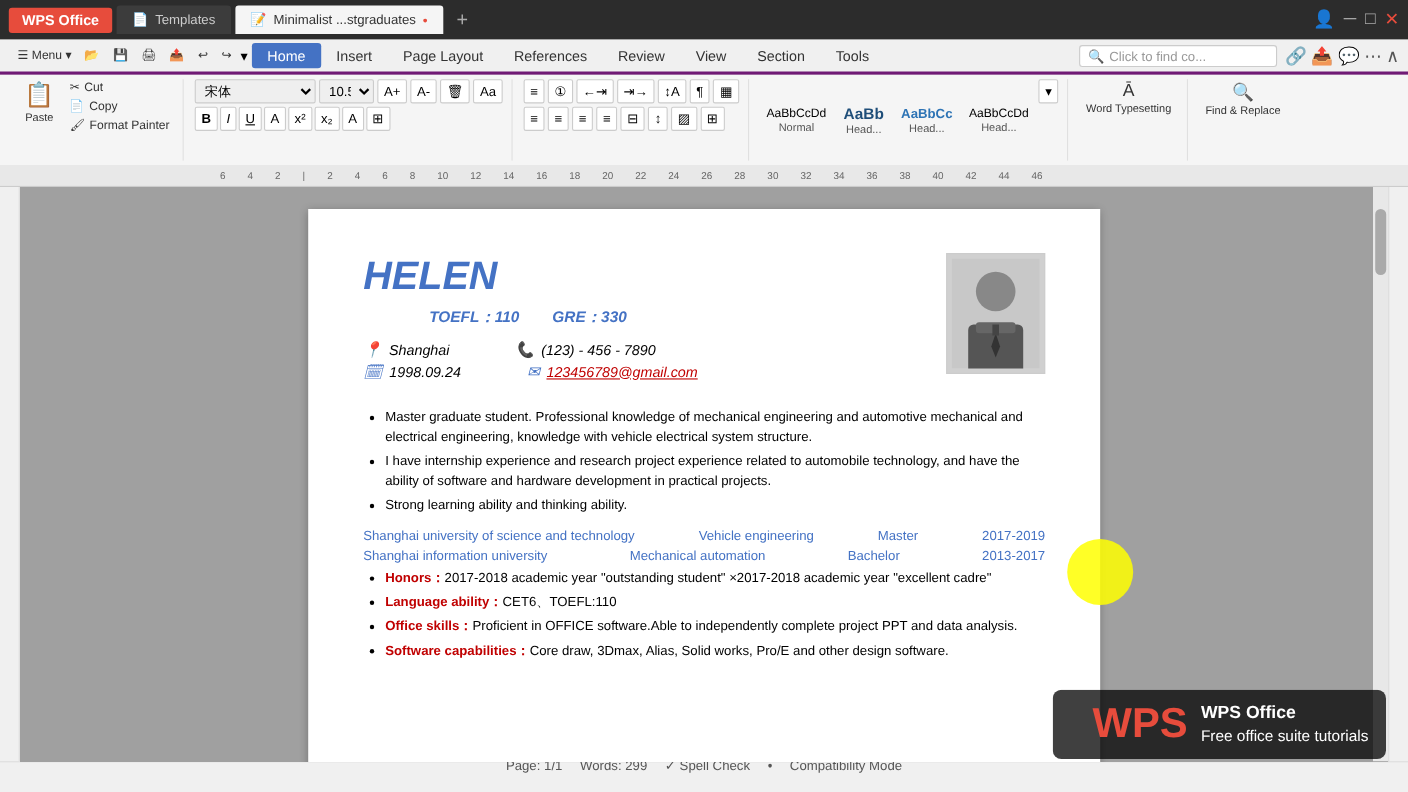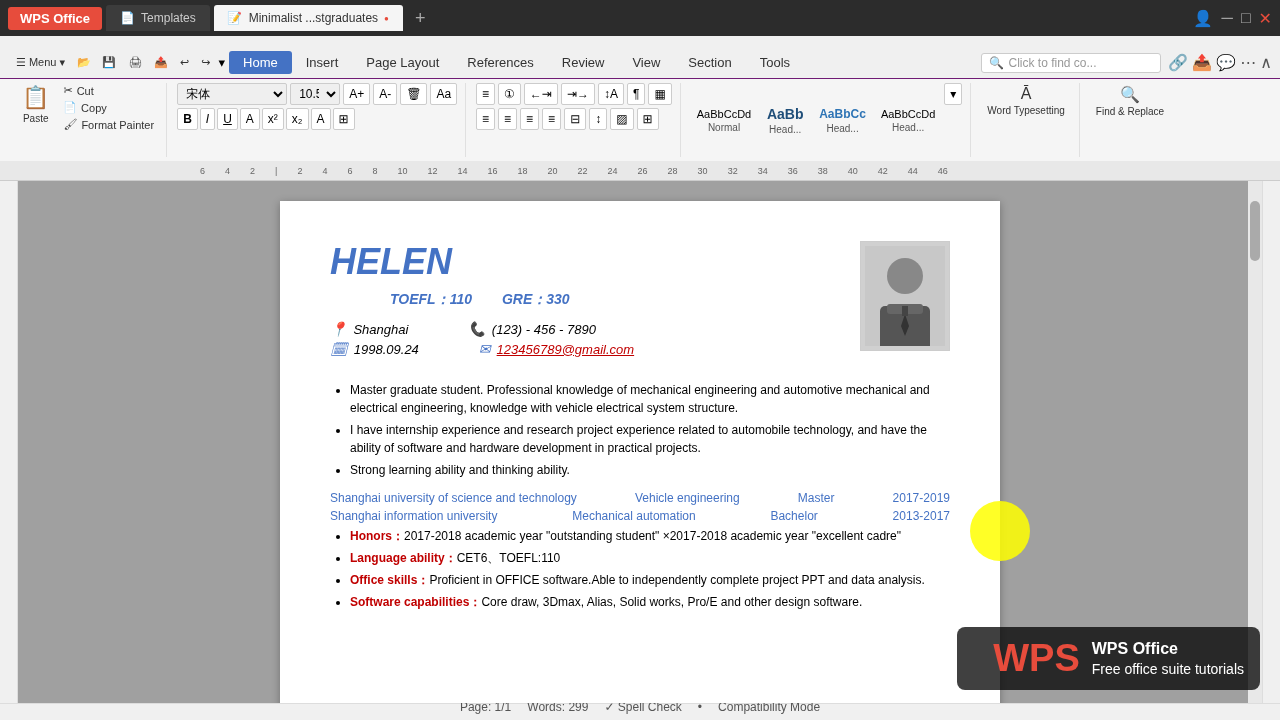--- a/index.html
+++ b/index.html
@@ -39,23 +39,22 @@
     }
     .tab.active { background: #f5f5f5; color: #333; }
     .tab-add { background: transparent; color: #aaa; border: none; font-size: 18px; cursor: pointer; padding: 0 8px; }
     .title-bar-right { display: flex; align-items: center; gap: 8px; }
     .title-icon { color: #aaa; font-size: 16px; cursor: pointer; }
     .ribbon-tabs {
       display: flex;
       align-items: center;
       padding: 0 8px;
       background: #f0f0f0;
-      border-bottom: 1px solid #701a75;
+      border-bottom: 3px solid #701a75;
       height: 32px;
-      margin-top: 11px;
     }
     .ribbon-tab {
       padding: 4px 14px;
       font-size: 13px;
       cursor: pointer;
       color: #333;
       border: none;
       background: transparent;
     }
     .ribbon-tab.active {

